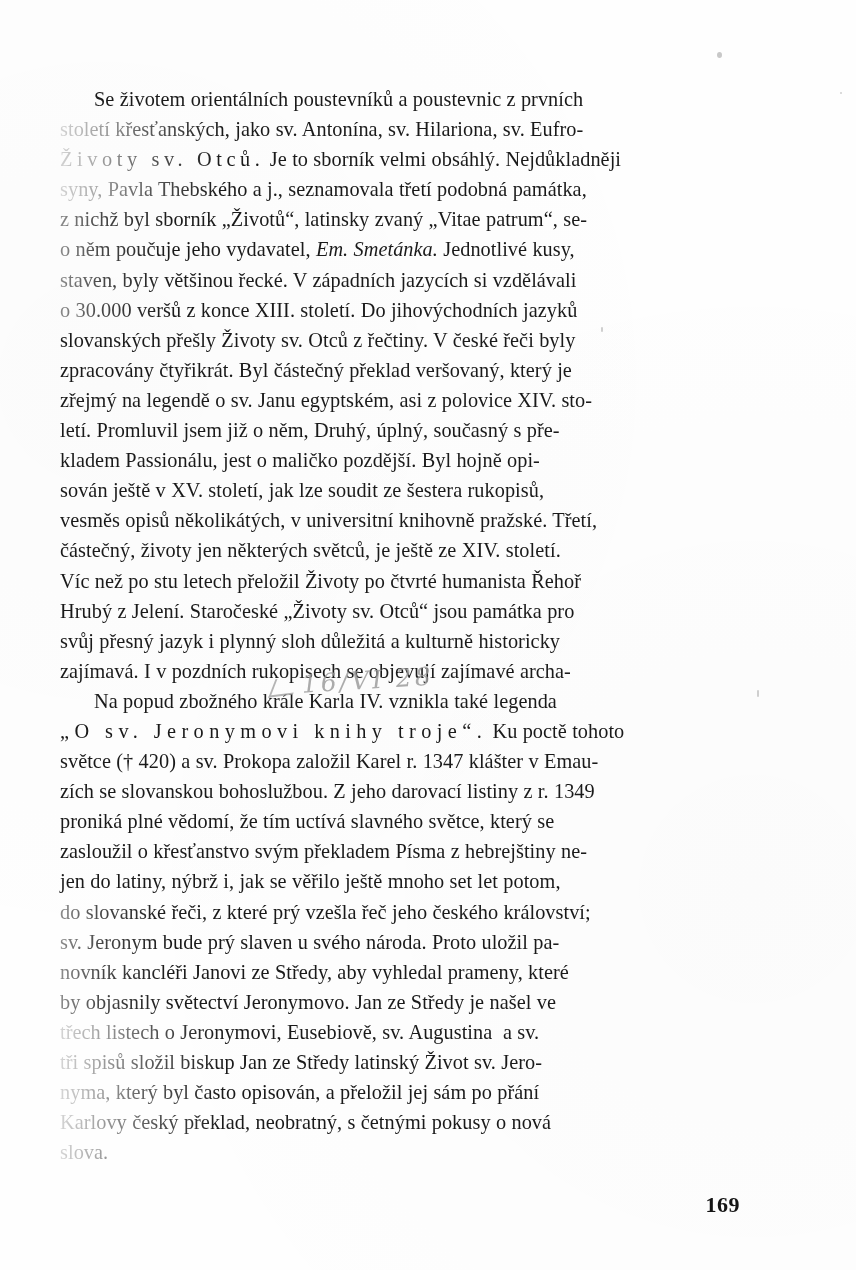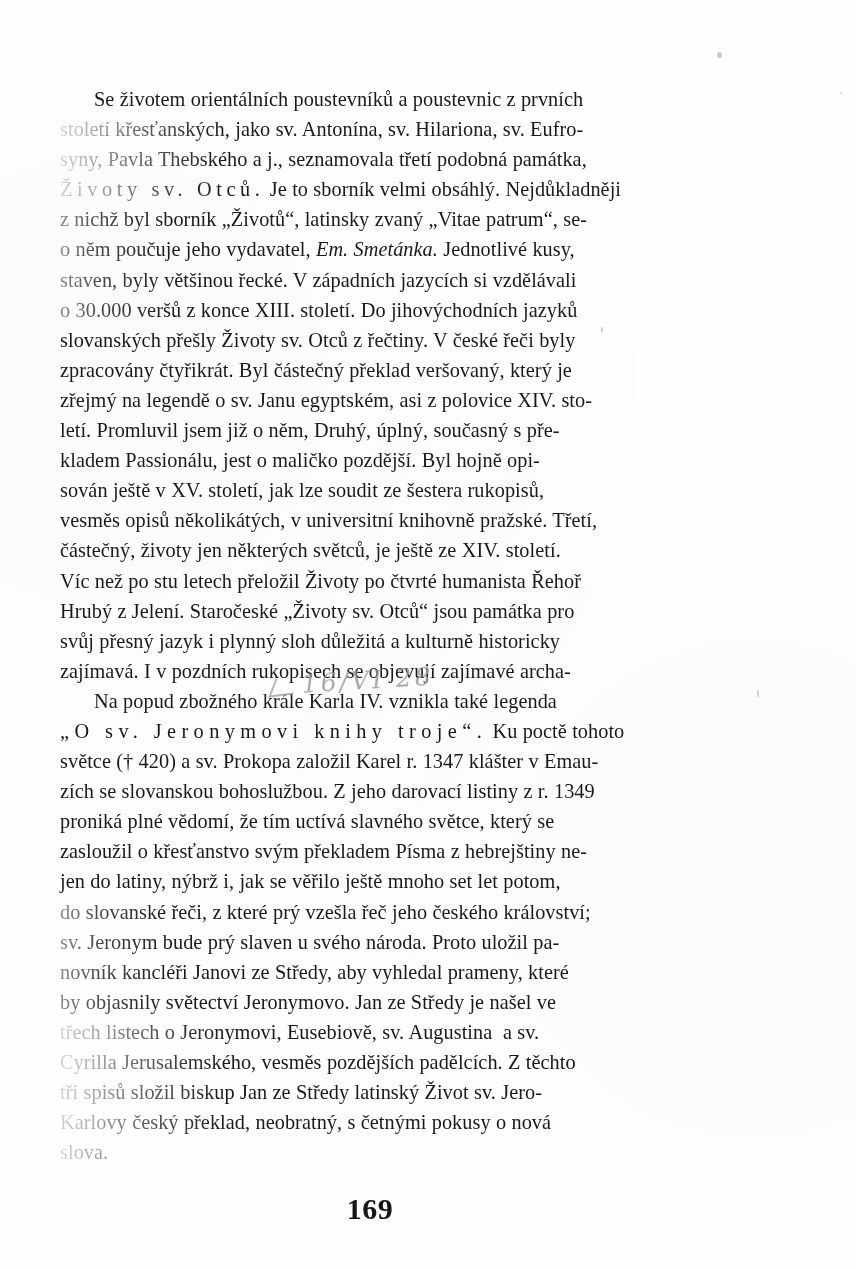--- a/index.html
+++ b/index.html
@@ -99,22 +99,22 @@
     transform: skewX(-28deg) rotate(-4deg);
     margin-right: 6px;
     vertical-align: -2px;
   }
 
   #page-number {
     position: absolute;
     left: 0;
     top: 1192px;
     width: 740px;
-    text-align: center;
-    font-size: 30px;
+    text-align: right;
+    font-size: 22px;
     font-weight: bold;
     color: #151515;
     font-family: "Liberation Serif", "DejaVu Serif", serif;
     letter-spacing: 0.5px;
   }
 </style>
 </head>
 <body>
 
 <div id="page">
@@ -130,25 +130,25 @@
 
       <span class="line indent">
         <span class="lt">Se životem orientálních poustevníků a poustevnic z prvních</span>
       </span>
 
       <span class="line fade-left-strong">
         <span class="lt">století křesťanských, jako sv. Antonína, sv. Hilariona, sv. Eufro-</span>
       </span>
 
       <span class="line fade-left-strong">
+        <span class="lt spaced">Životy sv. Otců.</span><span class="lt"> Je to sborník velmi obsáhlý. Nejdůkladněji</span>
+      </span>
+
+      <span class="line fade-left-strong">
         <span class="lt">syny, Pavla Thebského a j., seznamovala třetí podobná památka,</span>
-      </span>
-
-      <span class="line fade-left-strong">
-        <span class="lt spaced">Životy sv. Otců.</span><span class="lt"> Je to sborník velmi obsáhlý. Nejdůkladněji</span>
       </span>
 
       <span class="line fade-soft">
         <span class="lt">z nichž byl sborník „Životů“, latinsky zvaný „Vitae patrum“, se-</span>
       </span>
 
       <span class="line fade-soft">
         <span class="lt">o něm poučuje jeho vydavatel, </span><span class="lt ital">Em. Smetánka.</span><span class="lt"> Jednotlivé kusy,</span>
       </span>
 
@@ -254,28 +254,28 @@
       </span>
 
       <span class="line fade-soft">
         <span class="lt">by objasnily světectví Jeronymovo. Jan ze Středy je našel ve</span>
       </span>
 
       <span class="line fade-left-strong">
         <span class="lt">třech listech o Jeronymovi, Eusebiově, sv. Augustina  a sv.</span>
       </span>
 
-      <span class="line fade-left-strong">
-        <span class="lt">Cyrilla Jerusalemského, vesměs pozdějších padělcích. Z těchto</span>
-      </span>
 
       <span class="line fade-left-strong">
         <span class="lt">tři spisů složil biskup Jan ze Středy latinský Život sv. Jero-</span>
       </span>
 
+      <span class="line fade-left-strong">
+        <span class="lt">nyma, který byl často opisován, a přeložil jej sám po přání</span>
+      </span>
 
 
       <span class="line fade-left-strong">
         <span class="lt">Karlovy český překlad, neobratný, s četnými pokusy o nová</span>
       </span>
 
       <span class="line fade-left-strong">
         <span class="lt">slova.</span>
       </span>
     </p>

